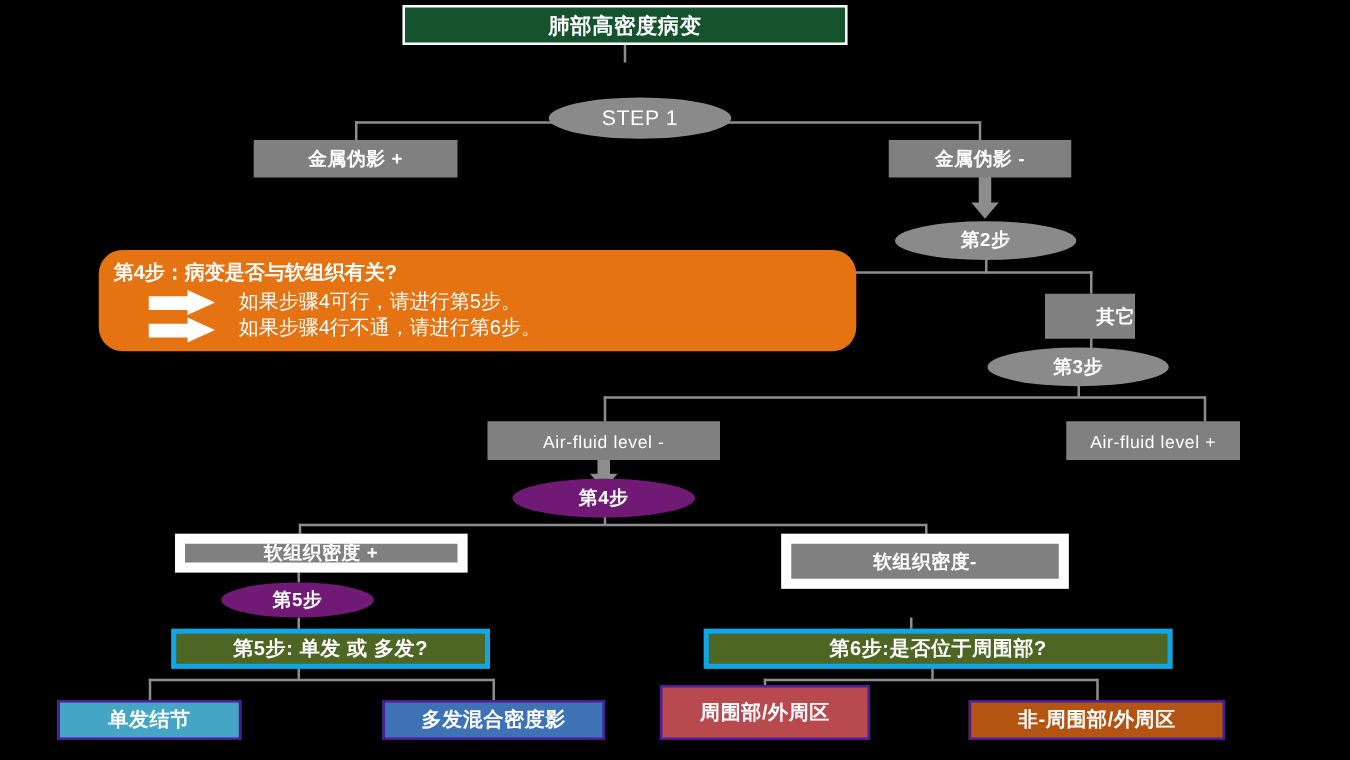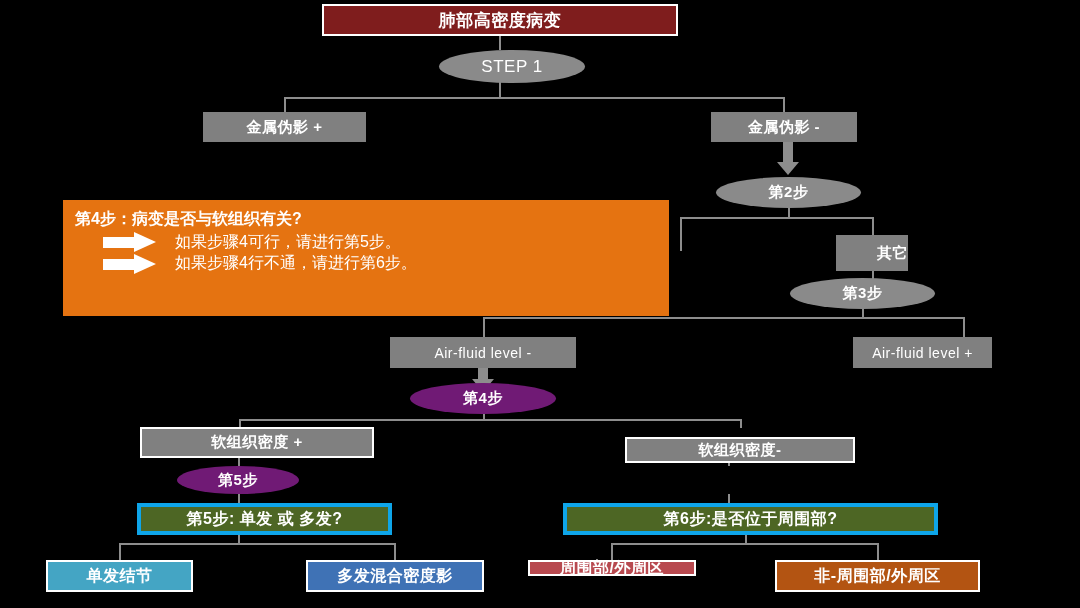--- a/index.html
+++ b/index.html
@@ -47,42 +47,42 @@
     color: #ffffff;
     text-align: center;
     white-space: nowrap;
     letter-spacing: 0.5px;
   }
 
   .rect {
     background: #808080;
   }
   .rect.bordered {
-    border: 2px solid #ffffff;
+    border: 8px solid #ffffff;
   }
   .rect.plain {
     border: none;
   }
 
   .ellipse {
     background: #8a8a8a;
     border-radius: 50%;
   }
   .ellipse.cyan {
     background: #701a75;
   }
 
   .root-box {
-    background: #7f1d1d;
+    background: #14532d;
     border: 2px solid #ffffff;
     font-size: 17px;
     font-weight: bold;
   }
 
-  .step1 { font-size: 17px; }
+  .step1 { font-size: 17px; margin-top: 28px; }
   .step-cn { font-size: 15px; font-weight: bold; }
 
   .lbl-cn { font-size: 15px; font-weight: bold; }
   .lbl-en { font-size: 14px; }
 
   
   .callout {
     position: absolute;
     background: #e57311;
     color: #ffffff;
@@ -139,21 +139,21 @@
   
   .green {
     background: #4d6624;
     border: 4px solid #0ea5e9;
     font-size: 16px;
     font-weight: bold;
   }
 
   
   .term {
-    border: 2px solid #ffffff;
+    border: 2px solid #4c1d95;
     font-size: 16px;
     font-weight: bold;
   }
   .term.teal   { background: #44a5c4; }
   .term.blue   { background: #3f72b5; }
   .term.red    { background: #b8494f; }
   .term.brown  { background: #b35412; }
 </style>
 </head>
 <body>
@@ -245,21 +245,21 @@
   </div>
 
   <div class="node ellipse cyan step-cn" style="left:410px; top:383px; width:146px; height:31px;">
     <span>第4步</span>
   </div>
 
   <div class="node rect bordered lbl-cn" style="left:140px; top:427px; width:234px; height:31px;">
     <span>软组织密度  +</span>
   </div>
 
-  <div class="node rect bordered lbl-cn" style="left:625px; top:427px; width:230px; height:26px;margin-top:10px;">
+  <div class="node rect bordered lbl-cn" style="left:625px; top:427px; width:230px; height:44px;">
     <span>软组织密度-</span>
   </div>
 
   <div class="node ellipse cyan step-cn" style="left:177px; top:466px; width:122px; height:28px;">
     <span>第5步</span>
   </div>
 
 
   <div class="node green" style="left:137px; top:503px; width:255px; height:32px;">
     <span>第5步: 单发 或 多发?</span>
@@ -270,29 +270,29 @@
   </div>
 
   <div class="node term teal" style="left:46px; top:560px; width:147px; height:32px;">
     <span>单发结节</span>
   </div>
 
   <div class="node term blue" style="left:306px; top:560px; width:178px; height:32px;">
     <span>多发混合密度影</span>
   </div>
 
-  <div class="node term red" style="left:528px; top:560px; width:168px; height:16px;text-align:right;">
+  <div class="node term red" style="left:528px; top:548px; width:168px; height:44px;text-align:right;">
     <span>周围部/外周区</span>
   </div>
 
   <div class="node term brown" style="left:775px; top:560px; width:205px; height:32px;">
     <span>非-周围部/外周区</span>
   </div>
 
-  <div class="callout" style="left:63px; top:200px; width:606px; height:116px;">
+  <div class="callout" style="left:79px; top:200px; width:606px; height:81px;border-radius:19px;">
     <div class="callout-title">第4步：病变是否与软组织有关?</div>
     <div class="callout-row">
       <span class="callout-arrow"></span>
       <span class="callout-text">如果步骤4可行，请进行第5步。</span>
     </div>
     <div class="callout-row">
       <span class="callout-arrow"></span>
       <span class="callout-text">如果步骤4行不通，请进行第6步。</span>
     </div>
   </div>

